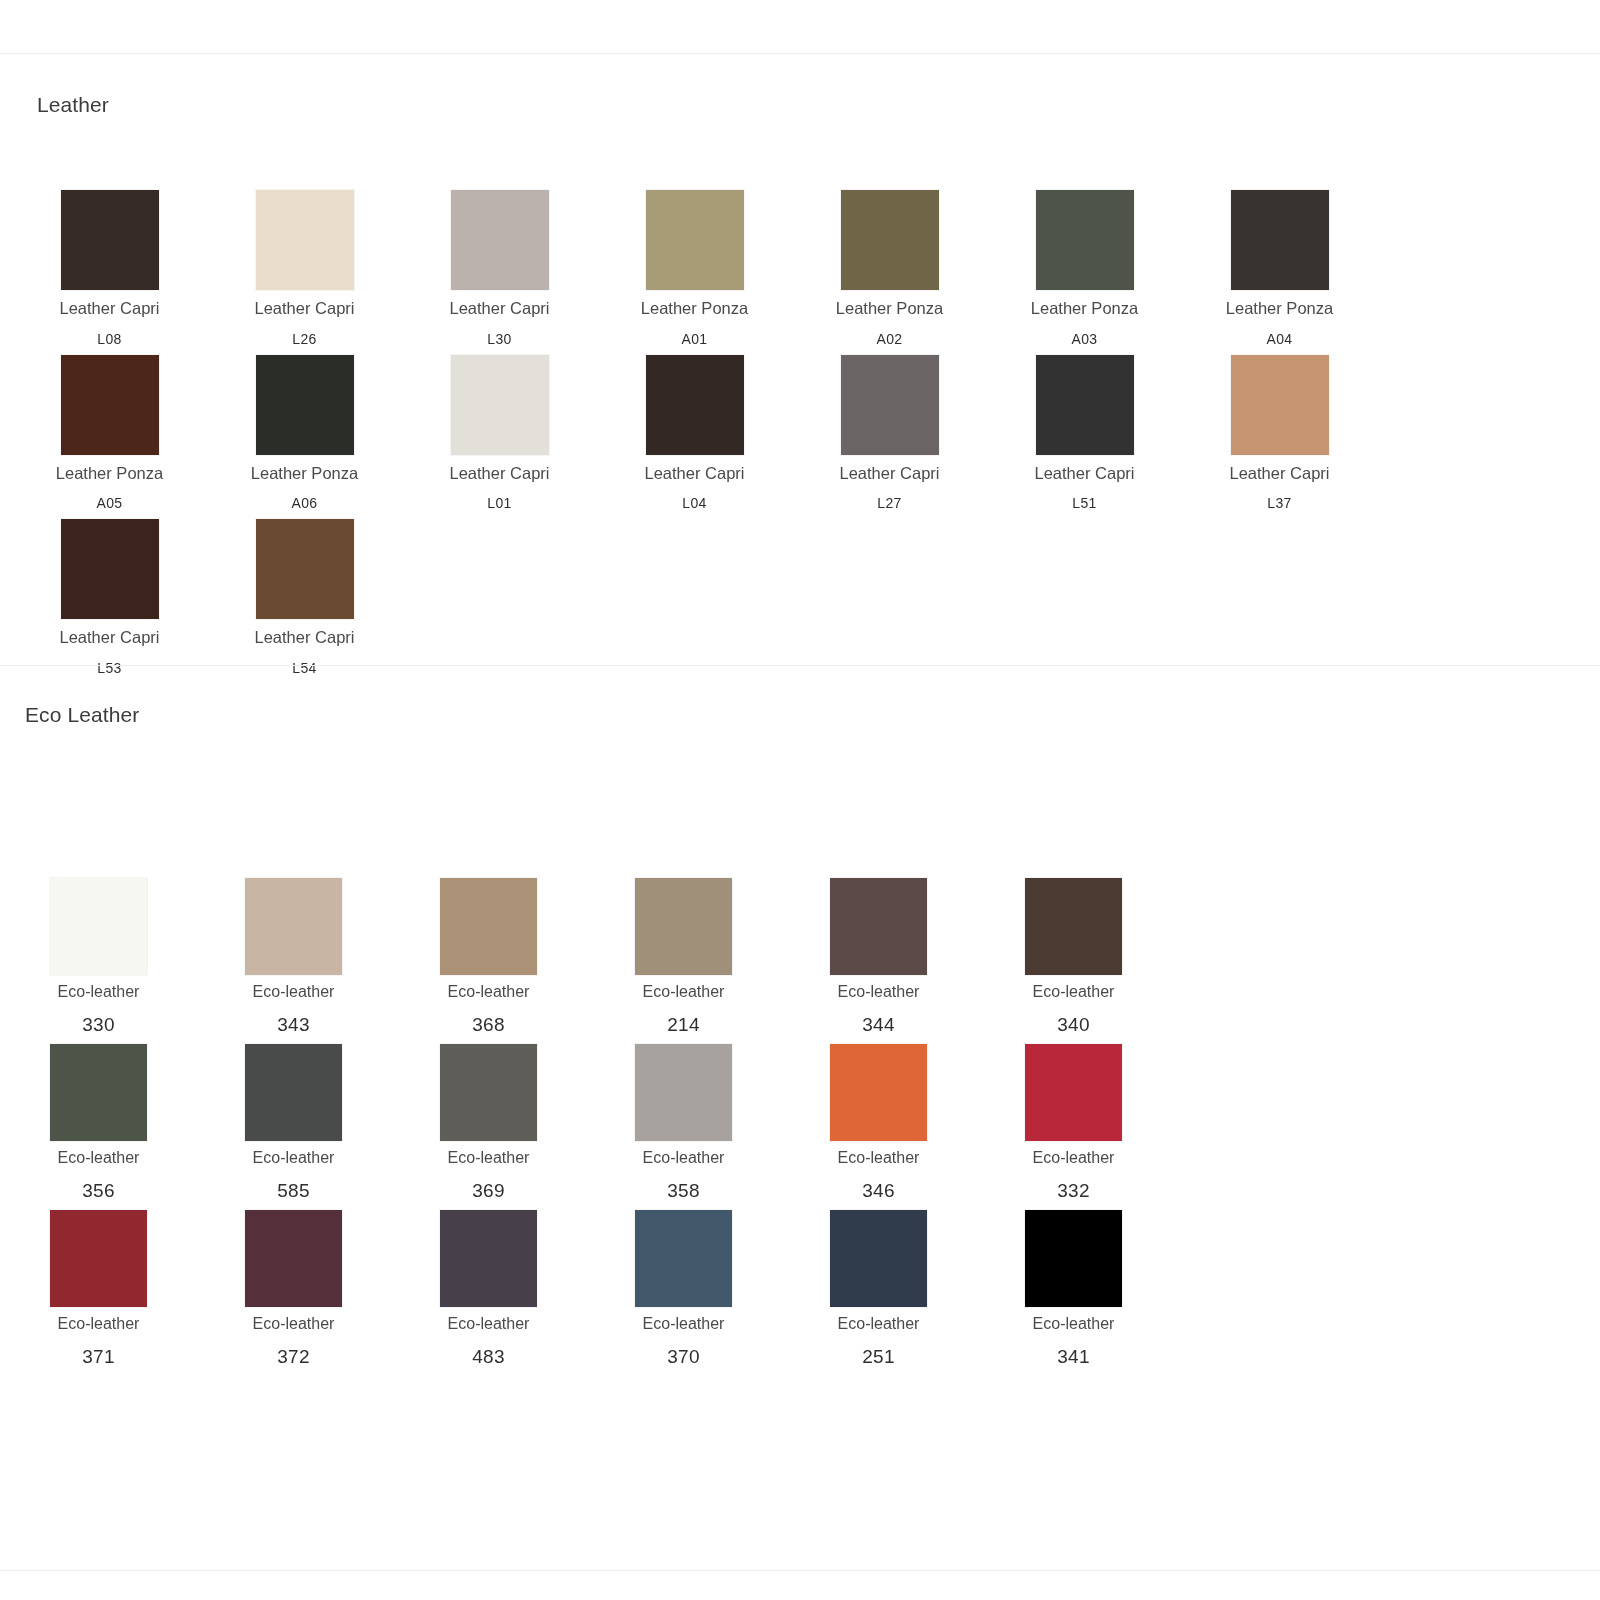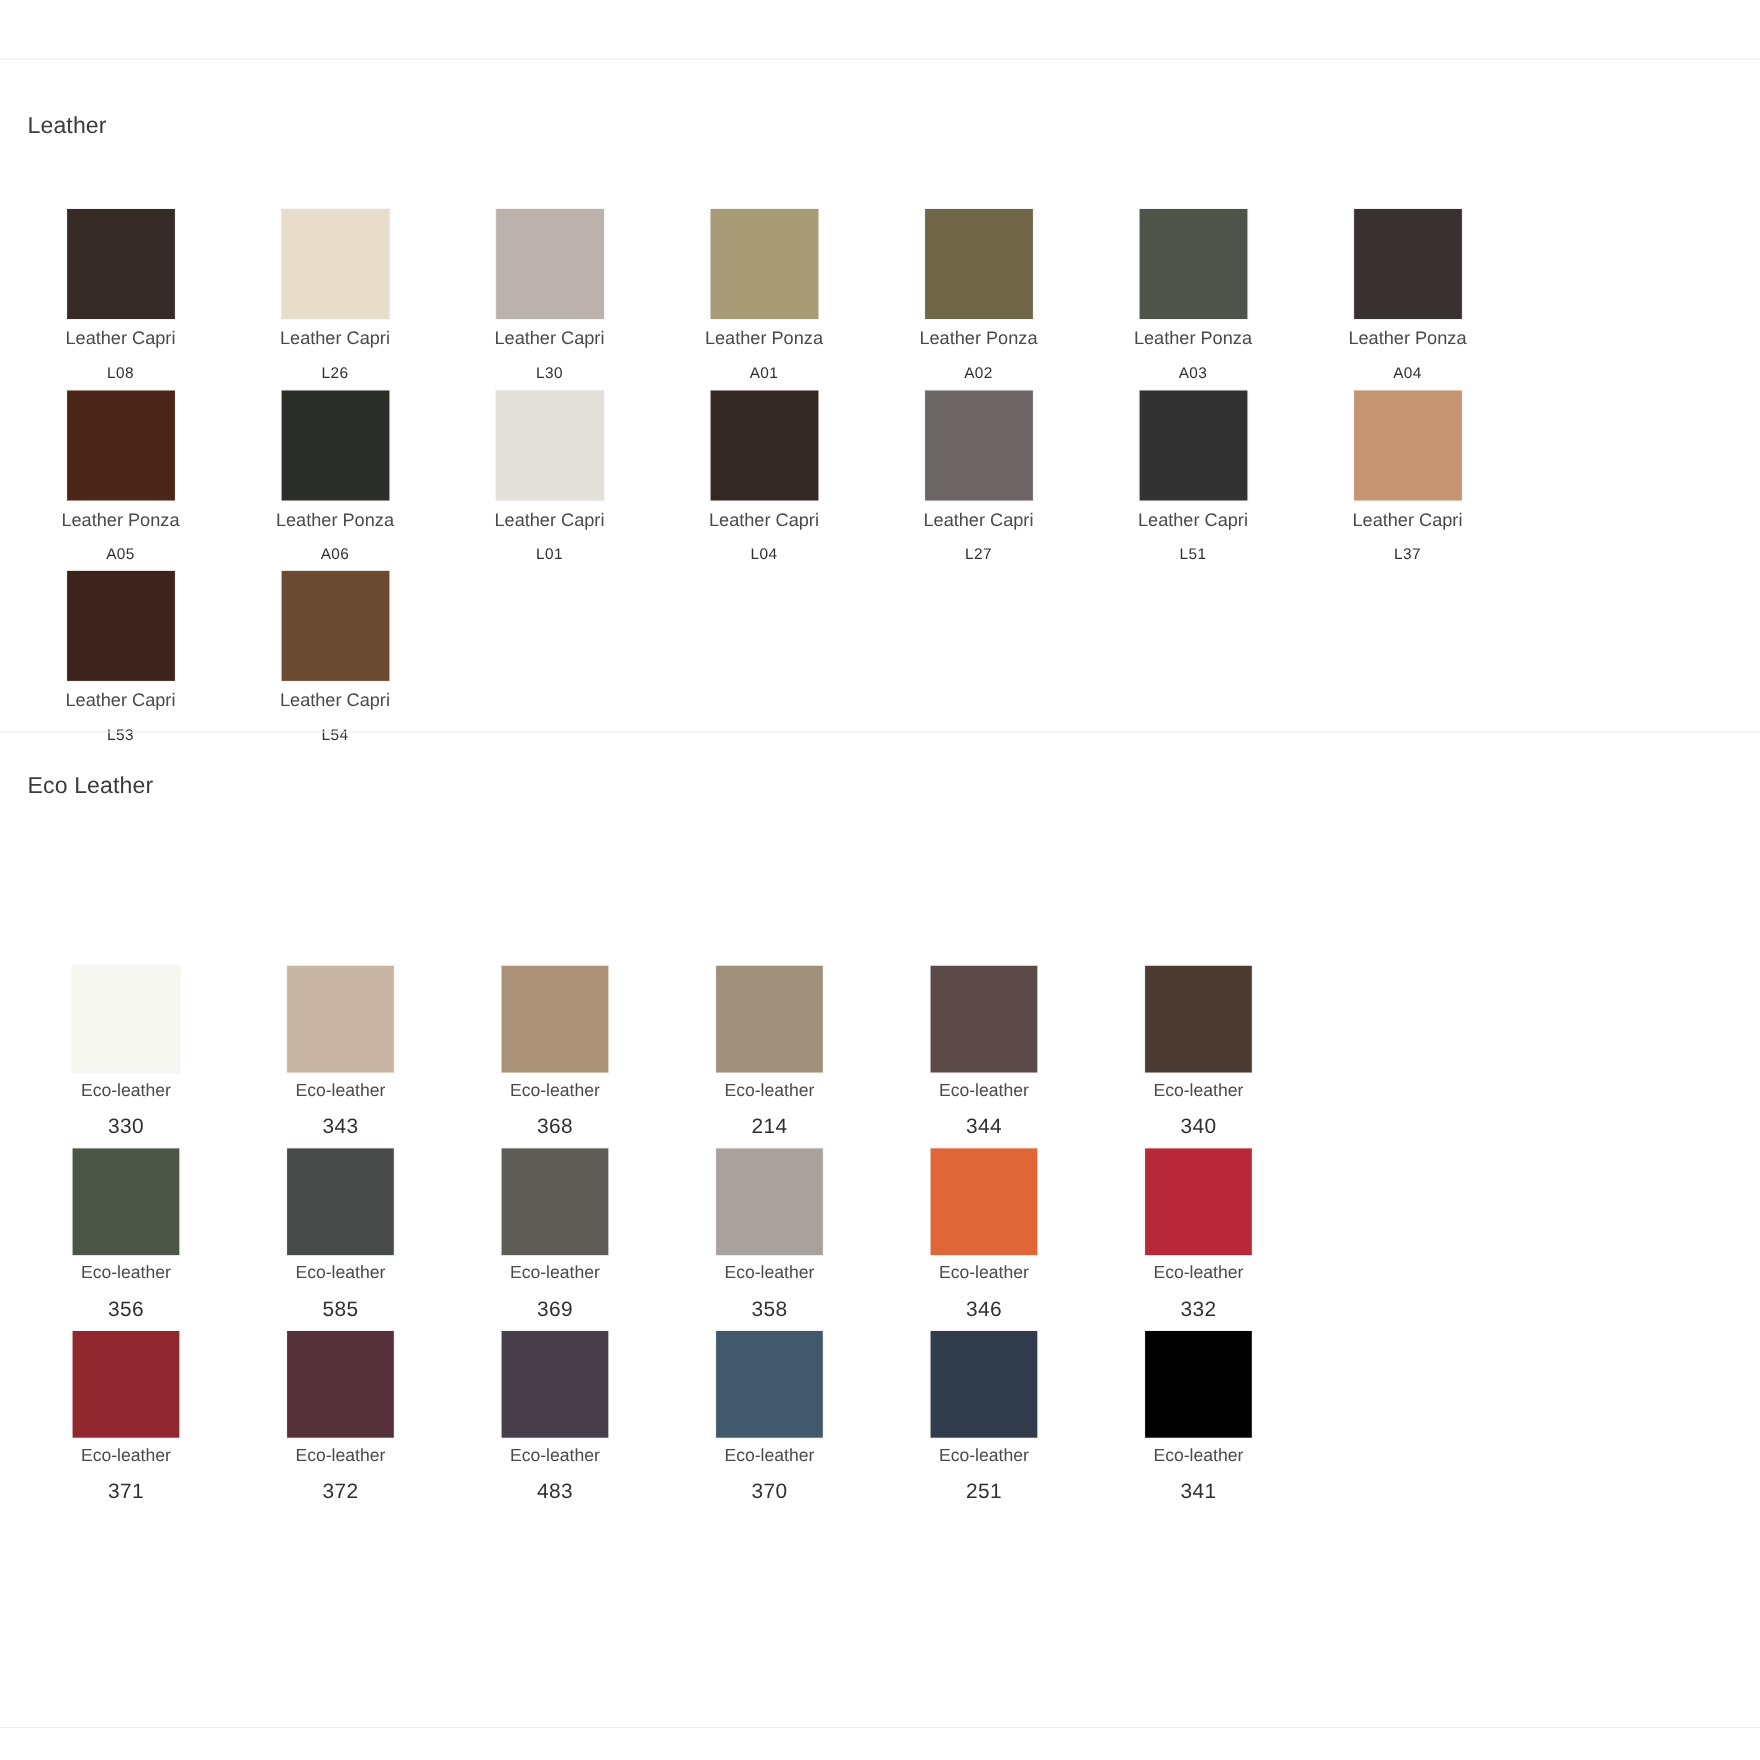--- a/index.html
+++ b/index.html
@@ -34,30 +34,30 @@
   .divider.bottom { position: absolute; top: 1570px; left: 0; }
 
   .section-title {
     font-size: 21px;
     font-weight: 400;
     color: #3c3c3c;
     letter-spacing: 0.1px;
     position: absolute;
     left: 25px;
   }
-  .section-title.leather { top: 86px; }
+  .section-title.leather { top: 76px; margin-left: 12px; }
   .section-title.eco { top: 686px; }
 
   .grid {
     position: absolute;
     display: flex;
     flex-wrap: wrap;
   }
   .grid.leather-grid { top: 190px; left: 0px; width: 1468px; }
-  .grid.eco-grid { top: 878px; left: 16px; width: 1337px; }
+  .grid.eco-grid { top: 878px; left: 0px; width: 1337px; }
 
   .swatch-cell {
     width: 195px;
     display: flex;
     flex-direction: column;
     align-items: center;
     margin-bottom: 8px;
   }
   .leather-grid .swatch-cell { padding-left: 24px; }
   .eco-grid .swatch-cell { padding-left: 2px; }

